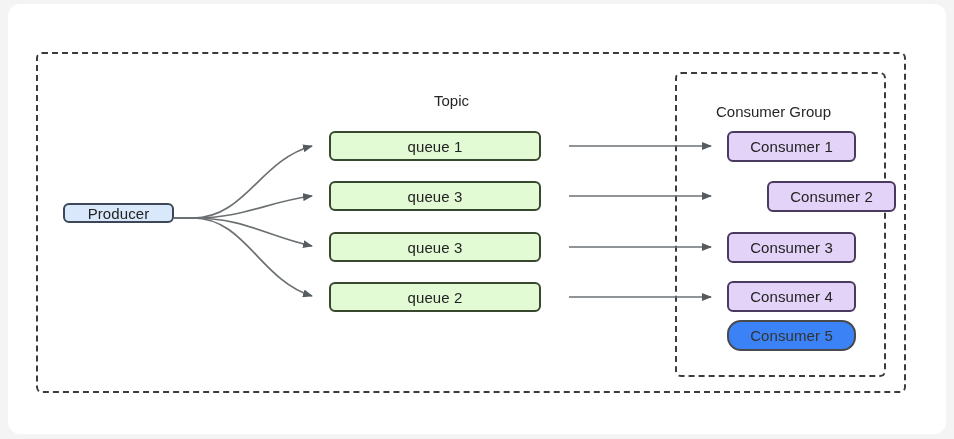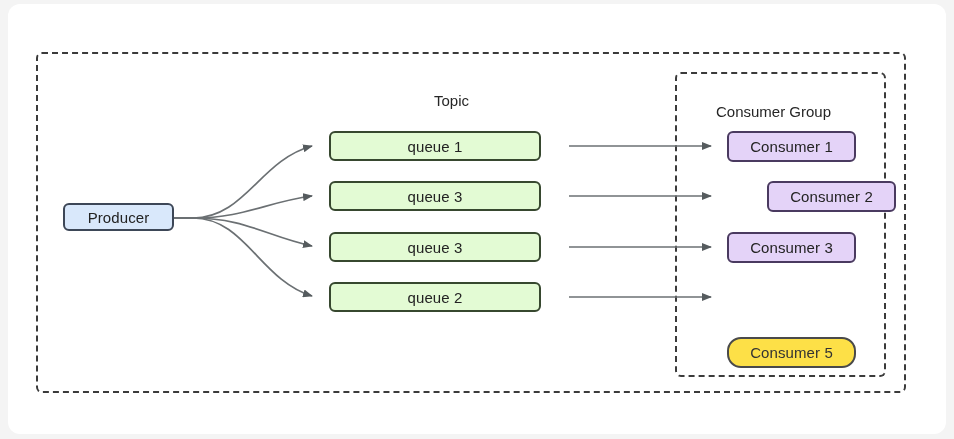--- a/index.html
+++ b/index.html
@@ -65,21 +65,21 @@
     justify-content: center;
     color: #232323;
     font-size: 15px;
     letter-spacing: 0.1px;
     white-space: nowrap;
   }
   #producer-node {
     left: 63px;
     top: 203px;
     width: 111px;
-    height: 28px;
+    height: 20px;
     background: #d9e8fb;
     border-color: #3d4757;
   }
   .queue-node {
     left: 329px;
     width: 212px;
     height: 30px;
     background: #e3fbd4;
     border-color: #37482f;
   }
@@ -92,22 +92,22 @@
     width: 129px;
     height: 31px;
     background: #e4d3f8;
     border-color: #4a3a60;
   }
   #consumer-1 { top: 131px; }
   #consumer-2 { top: 181px; margin-left: 40px; }
   #consumer-3 { top: 232px; }
   #consumer-4 { top: 281px; }
   #consumer-5 {
-    top: 337px;
-    background: #fde047;
+    top: 320px;
+    background: #3b82f6;
     border-color: #4a4a4a;
     color: #333333;
     border-radius: 14px;
   }
   .group-label {
     position: absolute;
     color: #262626;
     font-size: 15px;
     white-space: nowrap;
   }
@@ -156,15 +156,16 @@
   <div class="node" id="producer-node">Producer</div>
 
   <div class="node queue-node" id="queue-1">queue 1</div>
   <div class="node queue-node" id="queue-2">queue 3</div>
   <div class="node queue-node" id="queue-3">queue 3</div>
   <div class="node queue-node" id="queue-4">queue 2</div>
 
   <div class="node consumer-node" id="consumer-1">Consumer 1</div>
   <div class="node consumer-node" id="consumer-2">Consumer 2</div>
   <div class="node consumer-node" id="consumer-3">Consumer 3</div>
+  <div class="node consumer-node" id="consumer-4">Consumer 4</div>
   <div class="node consumer-node" id="consumer-5">Consumer 5</div>
 
 </div>
 
 </body></html>

